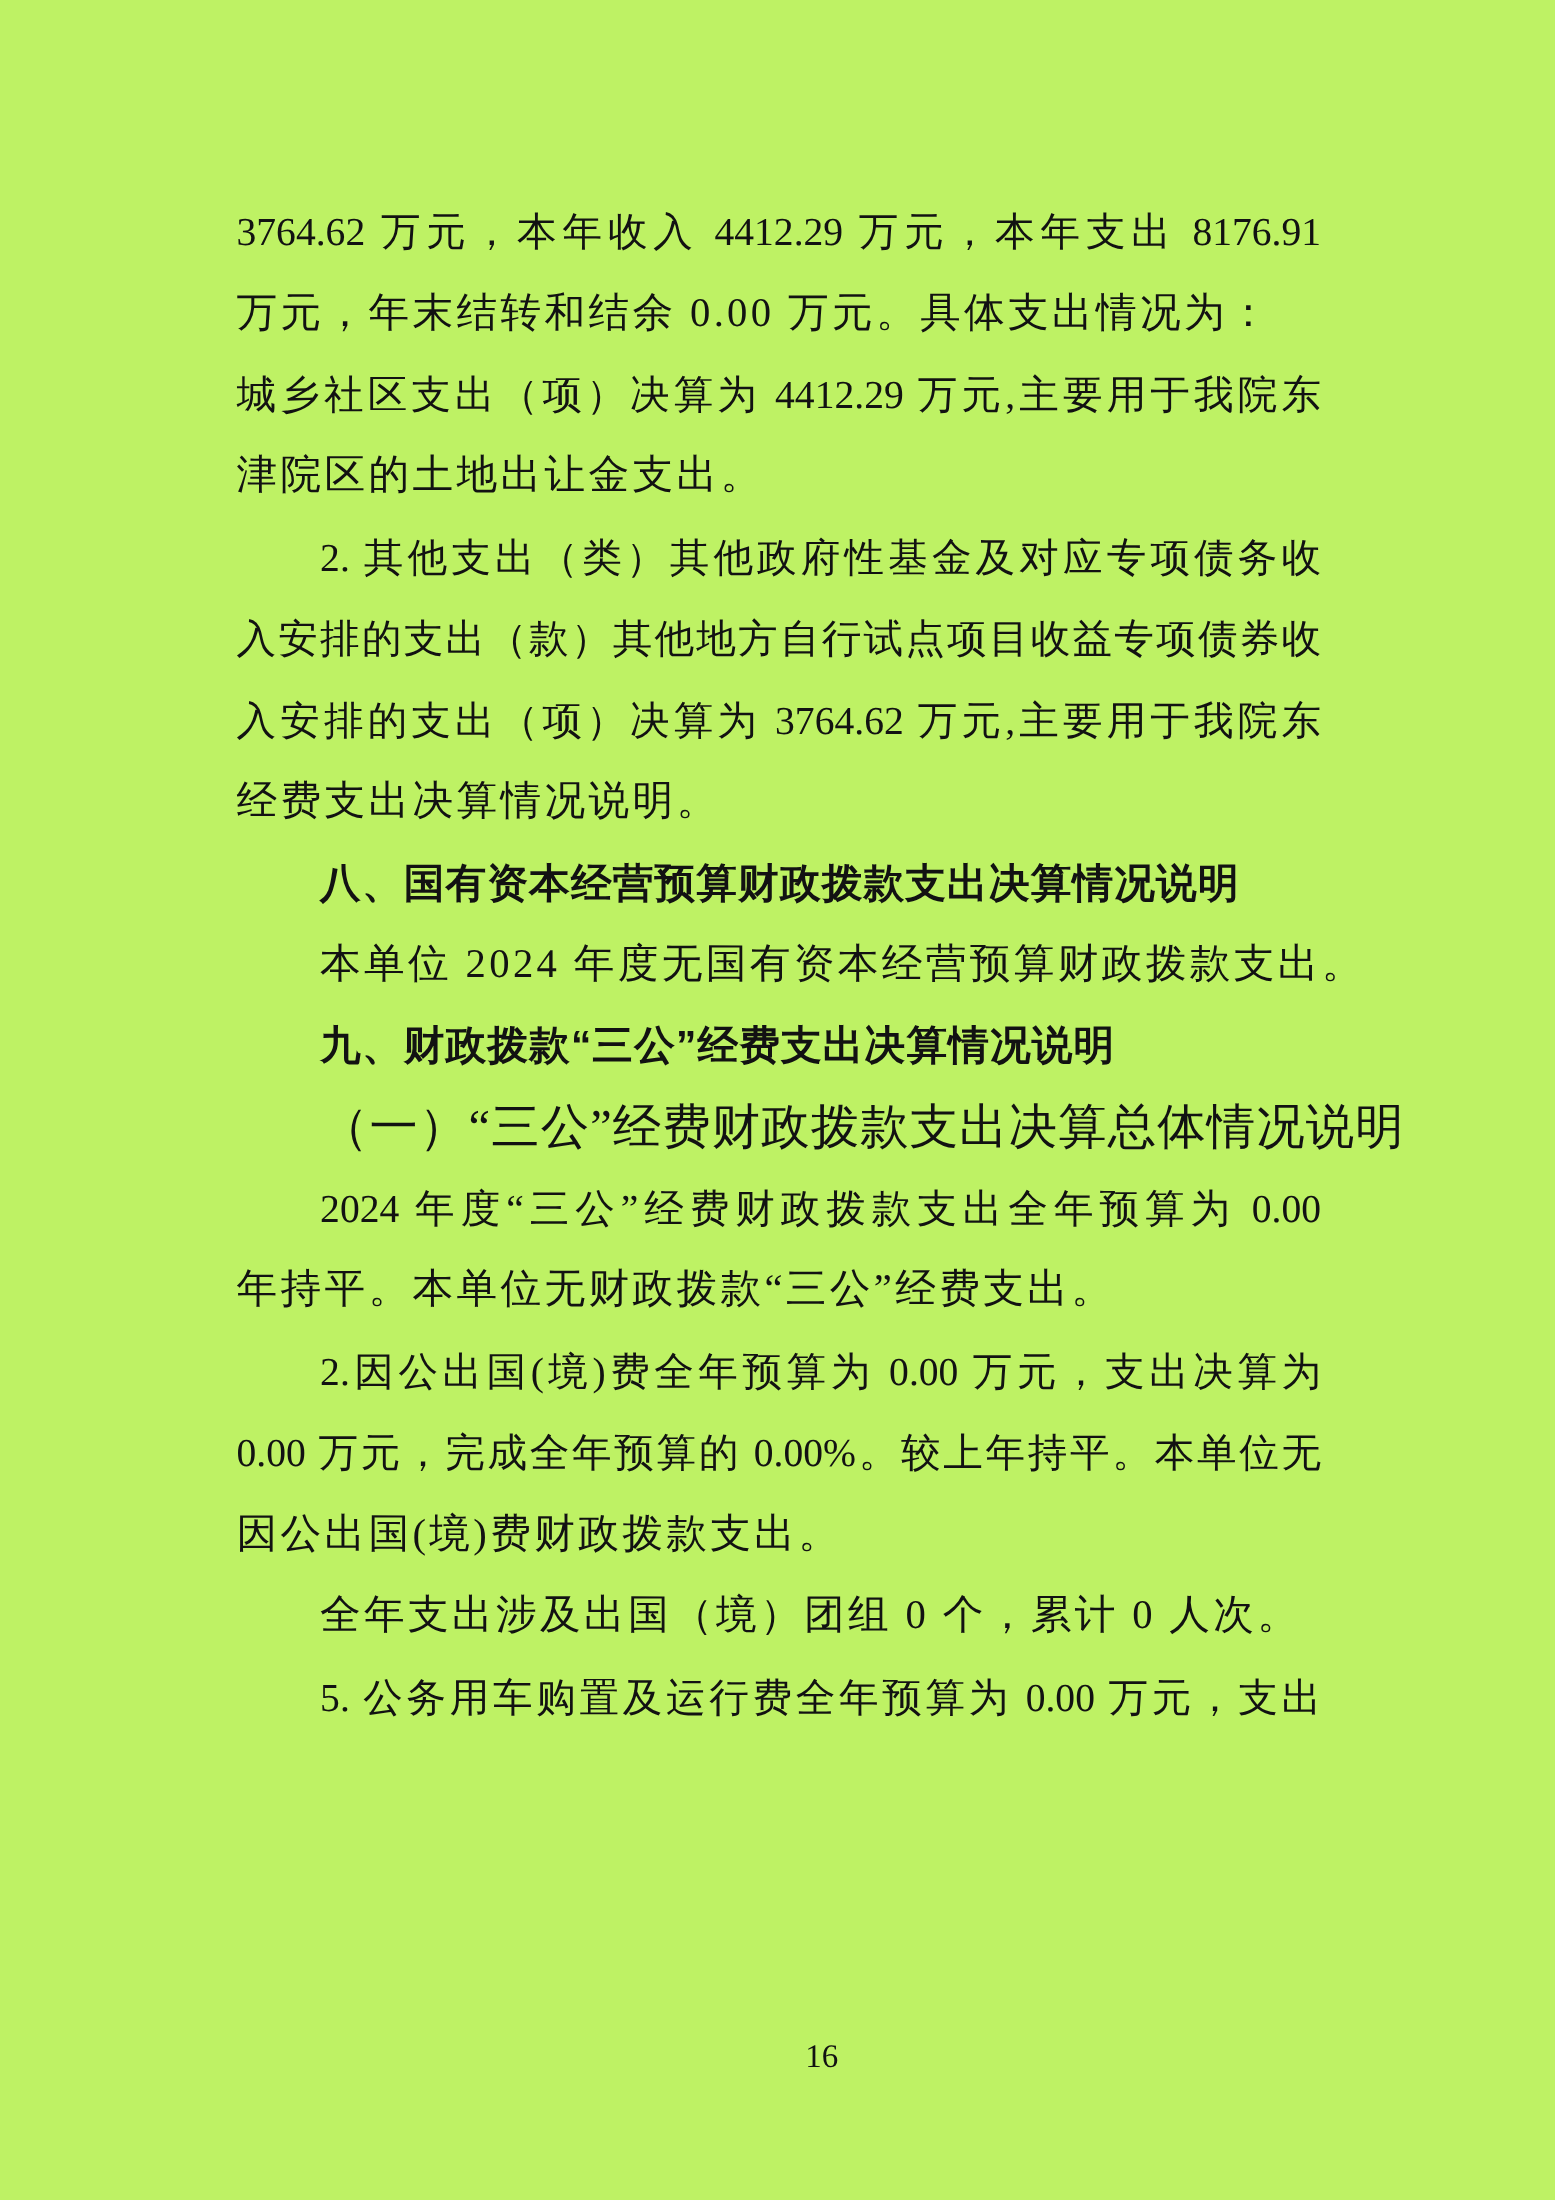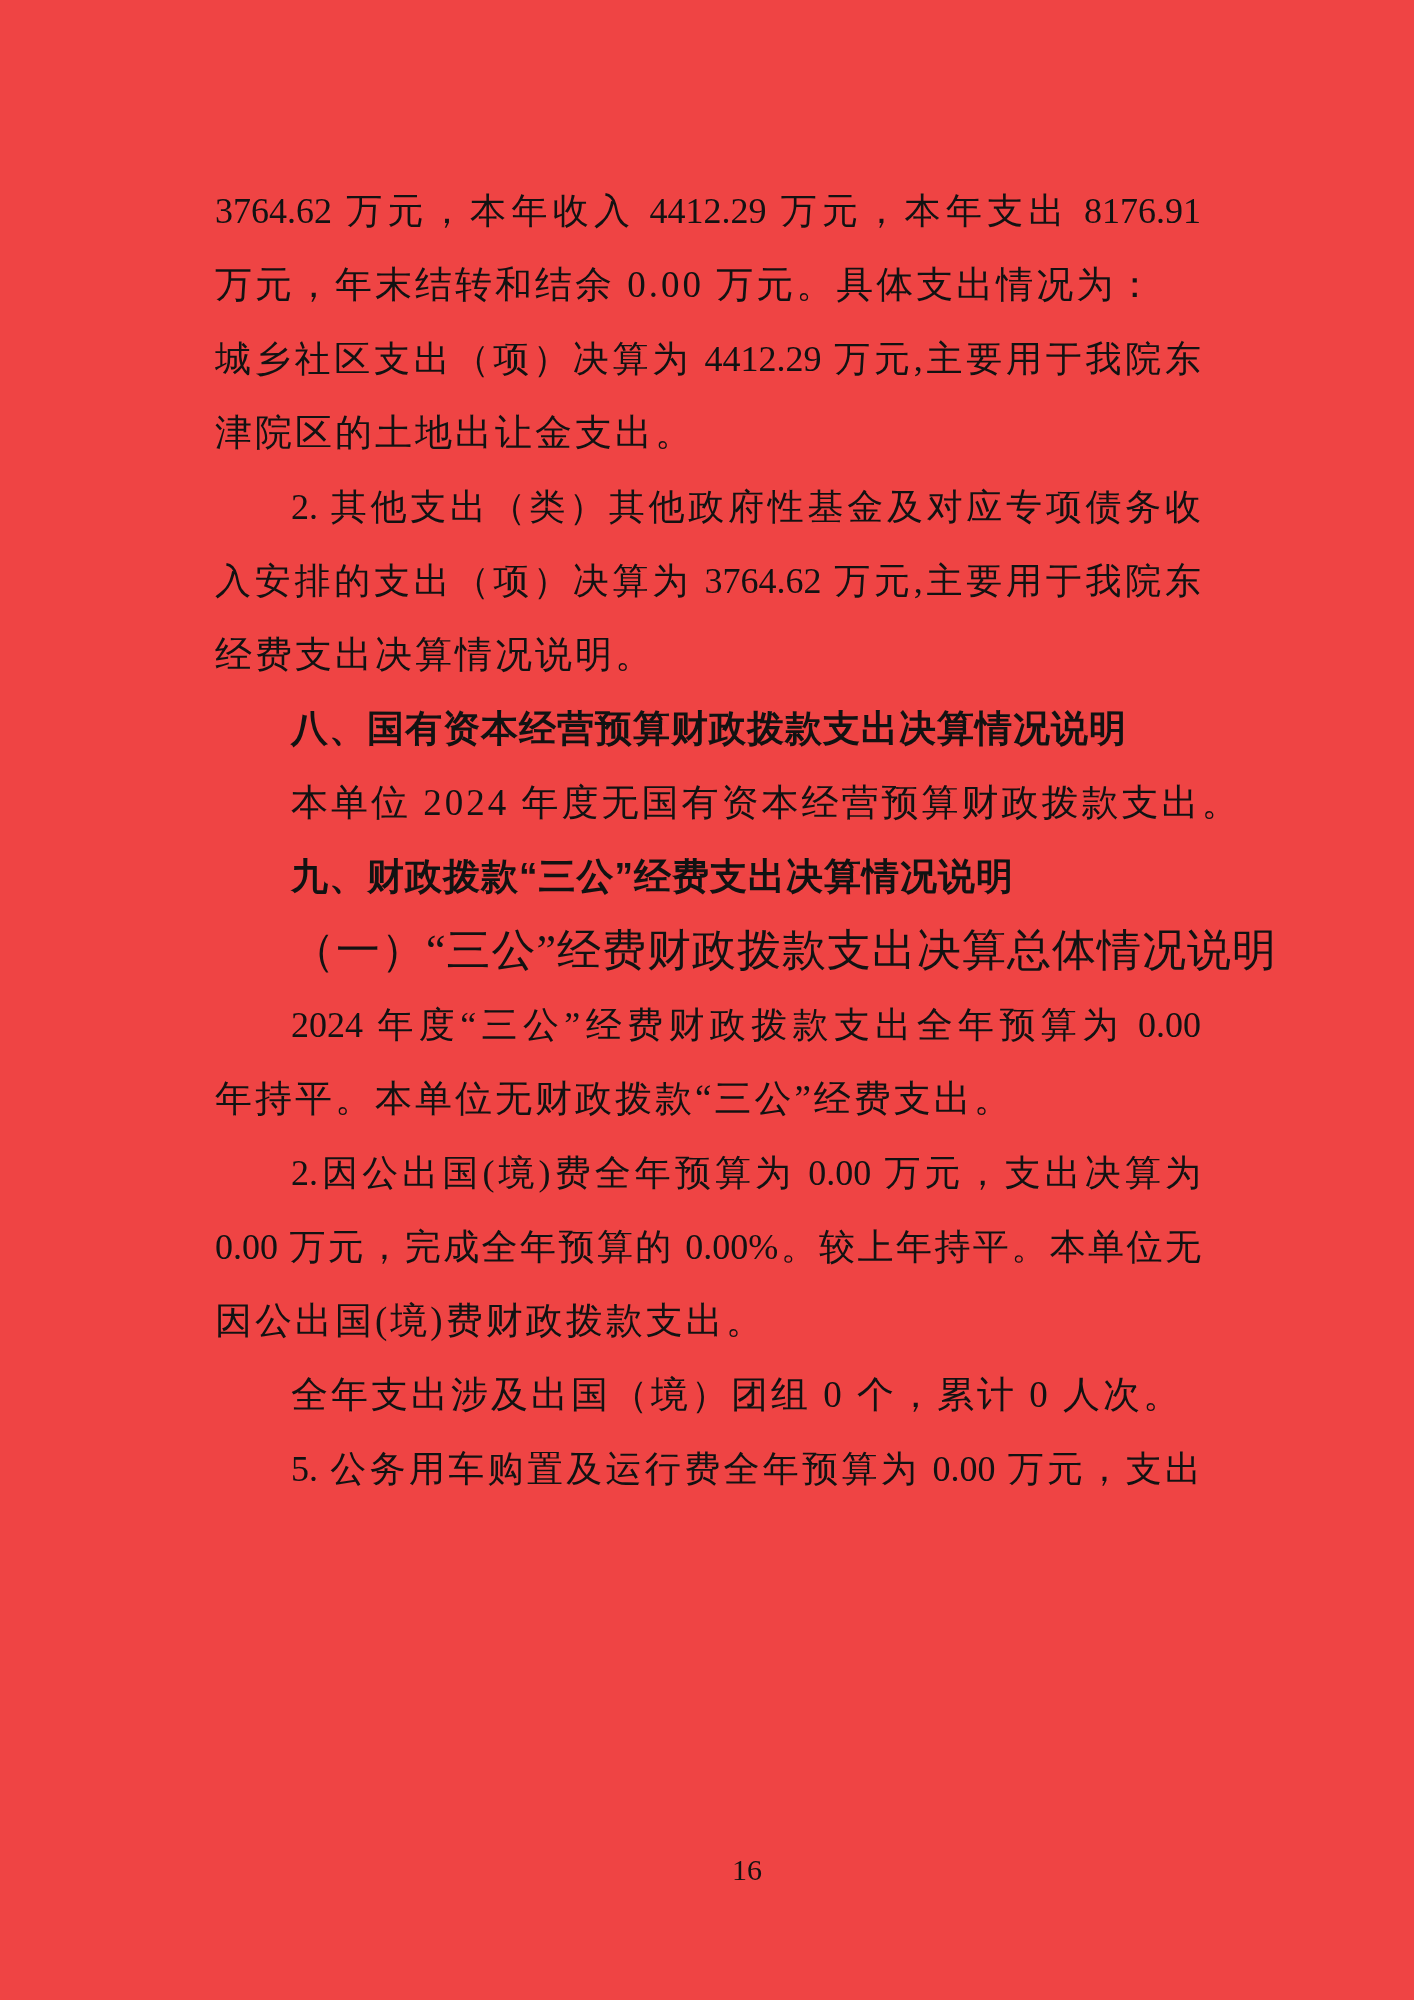--- a/index.html
+++ b/index.html
@@ -11,21 +11,21 @@
     height: 2000px;
     background: #ffffff;
     position: relative;
     overflow: hidden;
     color: #121212;
     font-family: "Liberation Serif", "DejaVu Serif", serif;
   }
   .page {
     position: absolute;
     inset: 0;
-    background: #ef4444;
+    background: #bef264;
   }
   .text-block {
     position: absolute;
     left: 215px;
     top: 174px;
     width: 986px;
   }
   .line {
     height: 74px;
     line-height: 74px;
@@ -74,20 +74,21 @@
 </head>
 <body>
 
 <div class="page">
   <main class="text-block" id="text-block">
       <div class="line body justify">3764.62 万元，本年收入 4412.29 万元，本年支出 8176.91</div>
       <div class="line body">万元，年末结转和结余 0.00 万元。具体支出情况为：</div>
       <div class="line body justify">城乡社区支出（项）决算为 4412.29 万元,主要用于我院东</div>
       <div class="line body">津院区的土地出让金支出。</div>
       <div class="line body indent justify">2. 其他支出（类）其他政府性基金及对应专项债务收</div>
+      <div class="line body justify">入安排的支出（款）其他地方自行试点项目收益专项债券收</div>
       <div class="line body justify">入安排的支出（项）决算为 3764.62 万元,主要用于我院东</div>
       <div class="line body">经费支出决算情况说明。</div>
       <div class="line heading indent">八、国有资本经营预算财政拨款支出决算情况说明</div>
       <div class="line body indent">本单位 2024 年度无国有资本经营预算财政拨款支出。</div>
       <div class="line heading indent">九、财政拨款“三公”经费支出决算情况说明</div>
       <div class="line kaiti indent">（一）“三公”经费财政拨款支出决算总体情况说明</div>
       <div class="line body indent justify">2024 年度“三公”经费财政拨款支出全年预算为 0.00</div>
       <div class="line body">年持平。本单位无财政拨款“三公”经费支出。</div>
       <div class="line body indent justify">2.因公出国(境)费全年预算为 0.00 万元，支出决算为</div>
       <div class="line body justify">0.00 万元，完成全年预算的 0.00%。较上年持平。本单位无</div>

